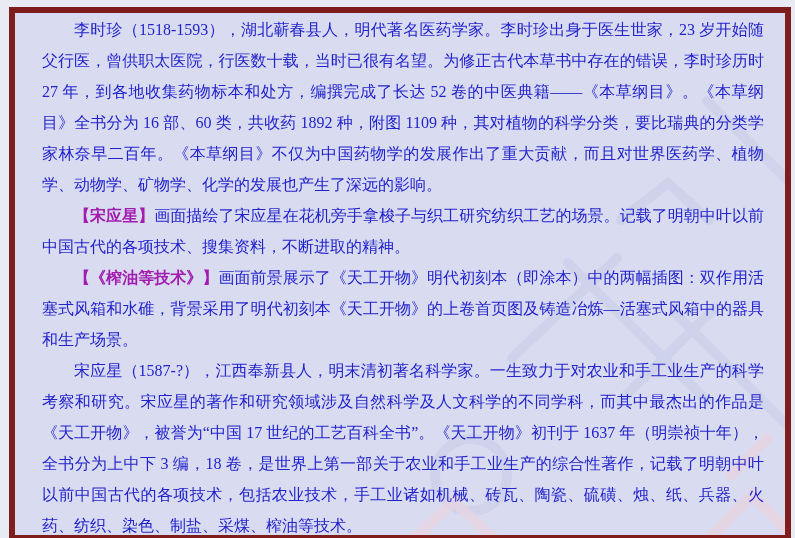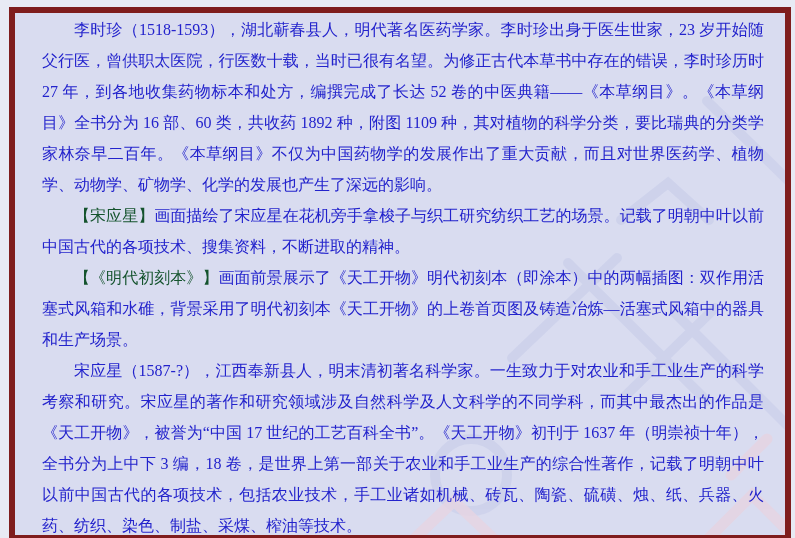--- a/index.html
+++ b/index.html
@@ -36,22 +36,22 @@
   .doc-text p {
     margin: 0;
     font-size: 16px;
     line-height: 31px;
     text-align: justify;
     text-indent: 32px;
     color: #2323cc;
     word-break: break-all;
   }
   .hl-label {
-    color: #14532d;
-    font-weight: normal;
+    color: #a21caf;
+    font-weight: bold;
   }
 </style>
 </head>
 <body>
 
 <div class="page-frame">
 
   <svg class="watermark-svg" width="795" height="538" viewBox="0 0 795 538">
     <g stroke="#c9cee9" stroke-width="10" fill="none" opacity="0.65" stroke-linecap="round">
       <path d="M606,207 L653,170 L694,207"></path>
@@ -67,18 +67,18 @@
       <path d="M691,528 L737,482 L783,528"></path>
       <path d="M716,462 L752,426"></path>
     </g>
   </svg>
 
   <div class="doc-text">
     <p><span>李时珍（1518-1593），湖北蕲春县人，明代著名医药学家。李时珍出身于医生世家，23 岁开始随父行医，曾供职太医院，行医数十载，当时已很有名望。为修正古代本草书中存在的错误，李时珍历时 27 年，到各地收集药物标本和处方，编撰完成了长达 52 卷的中医典籍——《本草纲目》。《本草纲目》全书分为 16 部、60 类，共收药 1892 种，附图 1109 种，其对植物的科学分类，要比瑞典的分类学家林奈早二百年。《本草纲目》不仅为中国药物学的发展作出了重大贡献，而且对世界医药学、植物学、动物学、矿物学、化学的发展也产生了深远的影响。</span></p>
 
     <p><span class="hl-label">【宋应星】</span><span>画面描绘了宋应星在花机旁手拿梭子与织工研究纺织工艺的场景。记载了明朝中叶以前中国古代的各项技术、搜集资料，不断进取的精神。</span></p>
 
-    <p><span class="hl-label">【《明代初刻本》】</span><span>画面前景展示了《天工开物》明代初刻本（即涂本）中的两幅插图：双作用活塞式风箱和水碓，背景采用了明代初刻本《天工开物》的上卷首页图及铸造冶炼—活塞式风箱中的器具和生产场景。</span></p>
+    <p><span class="hl-label">【《榨油等技术》】</span><span>画面前景展示了《天工开物》明代初刻本（即涂本）中的两幅插图：双作用活塞式风箱和水碓，背景采用了明代初刻本《天工开物》的上卷首页图及铸造冶炼—活塞式风箱中的器具和生产场景。</span></p>
 
     <p><span>宋应星（1587-?），江西奉新县人，明末清初著名科学家。一生致力于对农业和手工业生产的科学考察和研究。宋应星的著作和研究领域涉及自然科学及人文科学的不同学科，而其中最杰出的作品是《天工开物》，被誉为“中国 17 世纪的工艺百科全书”。《天工开物》初刊于 1637 年（明崇祯十年），全书分为上中下 3 编，18 卷，是世界上第一部关于农业和手工业生产的综合性著作，记载了明朝中叶以前中国古代的各项技术，包括农业技术，手工业诸如机械、砖瓦、陶瓷、硫磺、烛、纸、兵器、火药、纺织、染色、制盐、采煤、榨油等技术。</span></p>
   </div>
 
 </div>
 
 </body></html>

